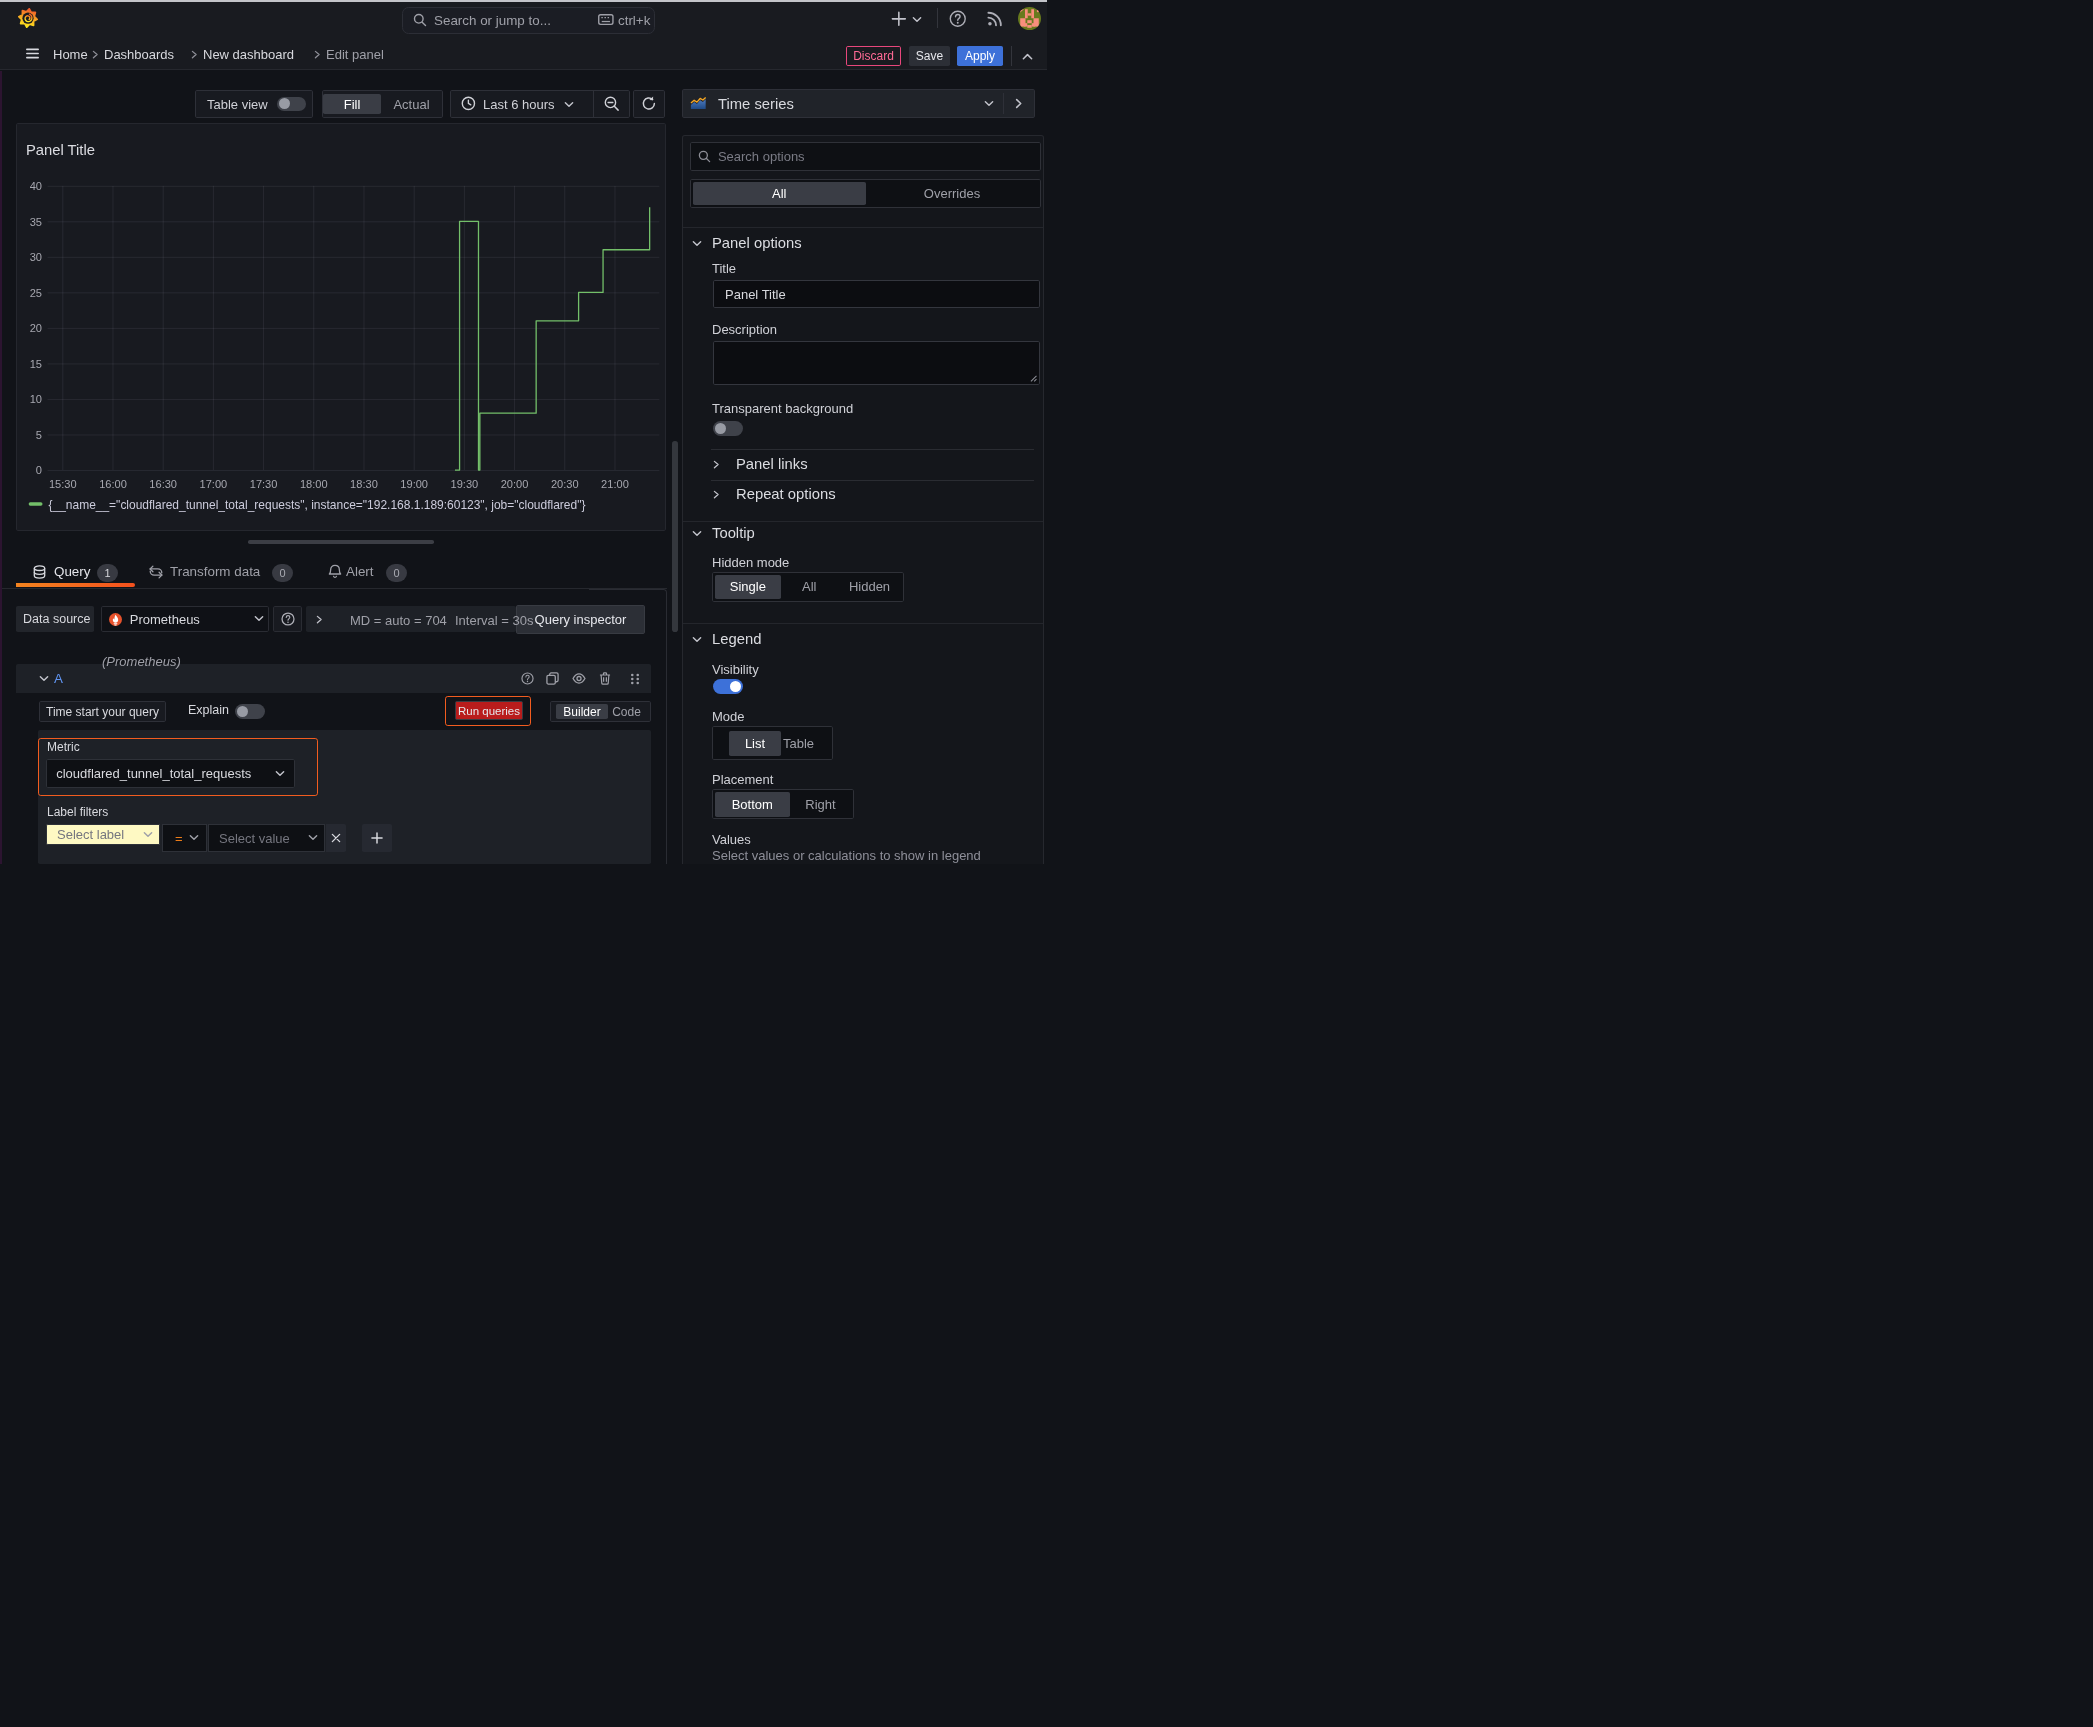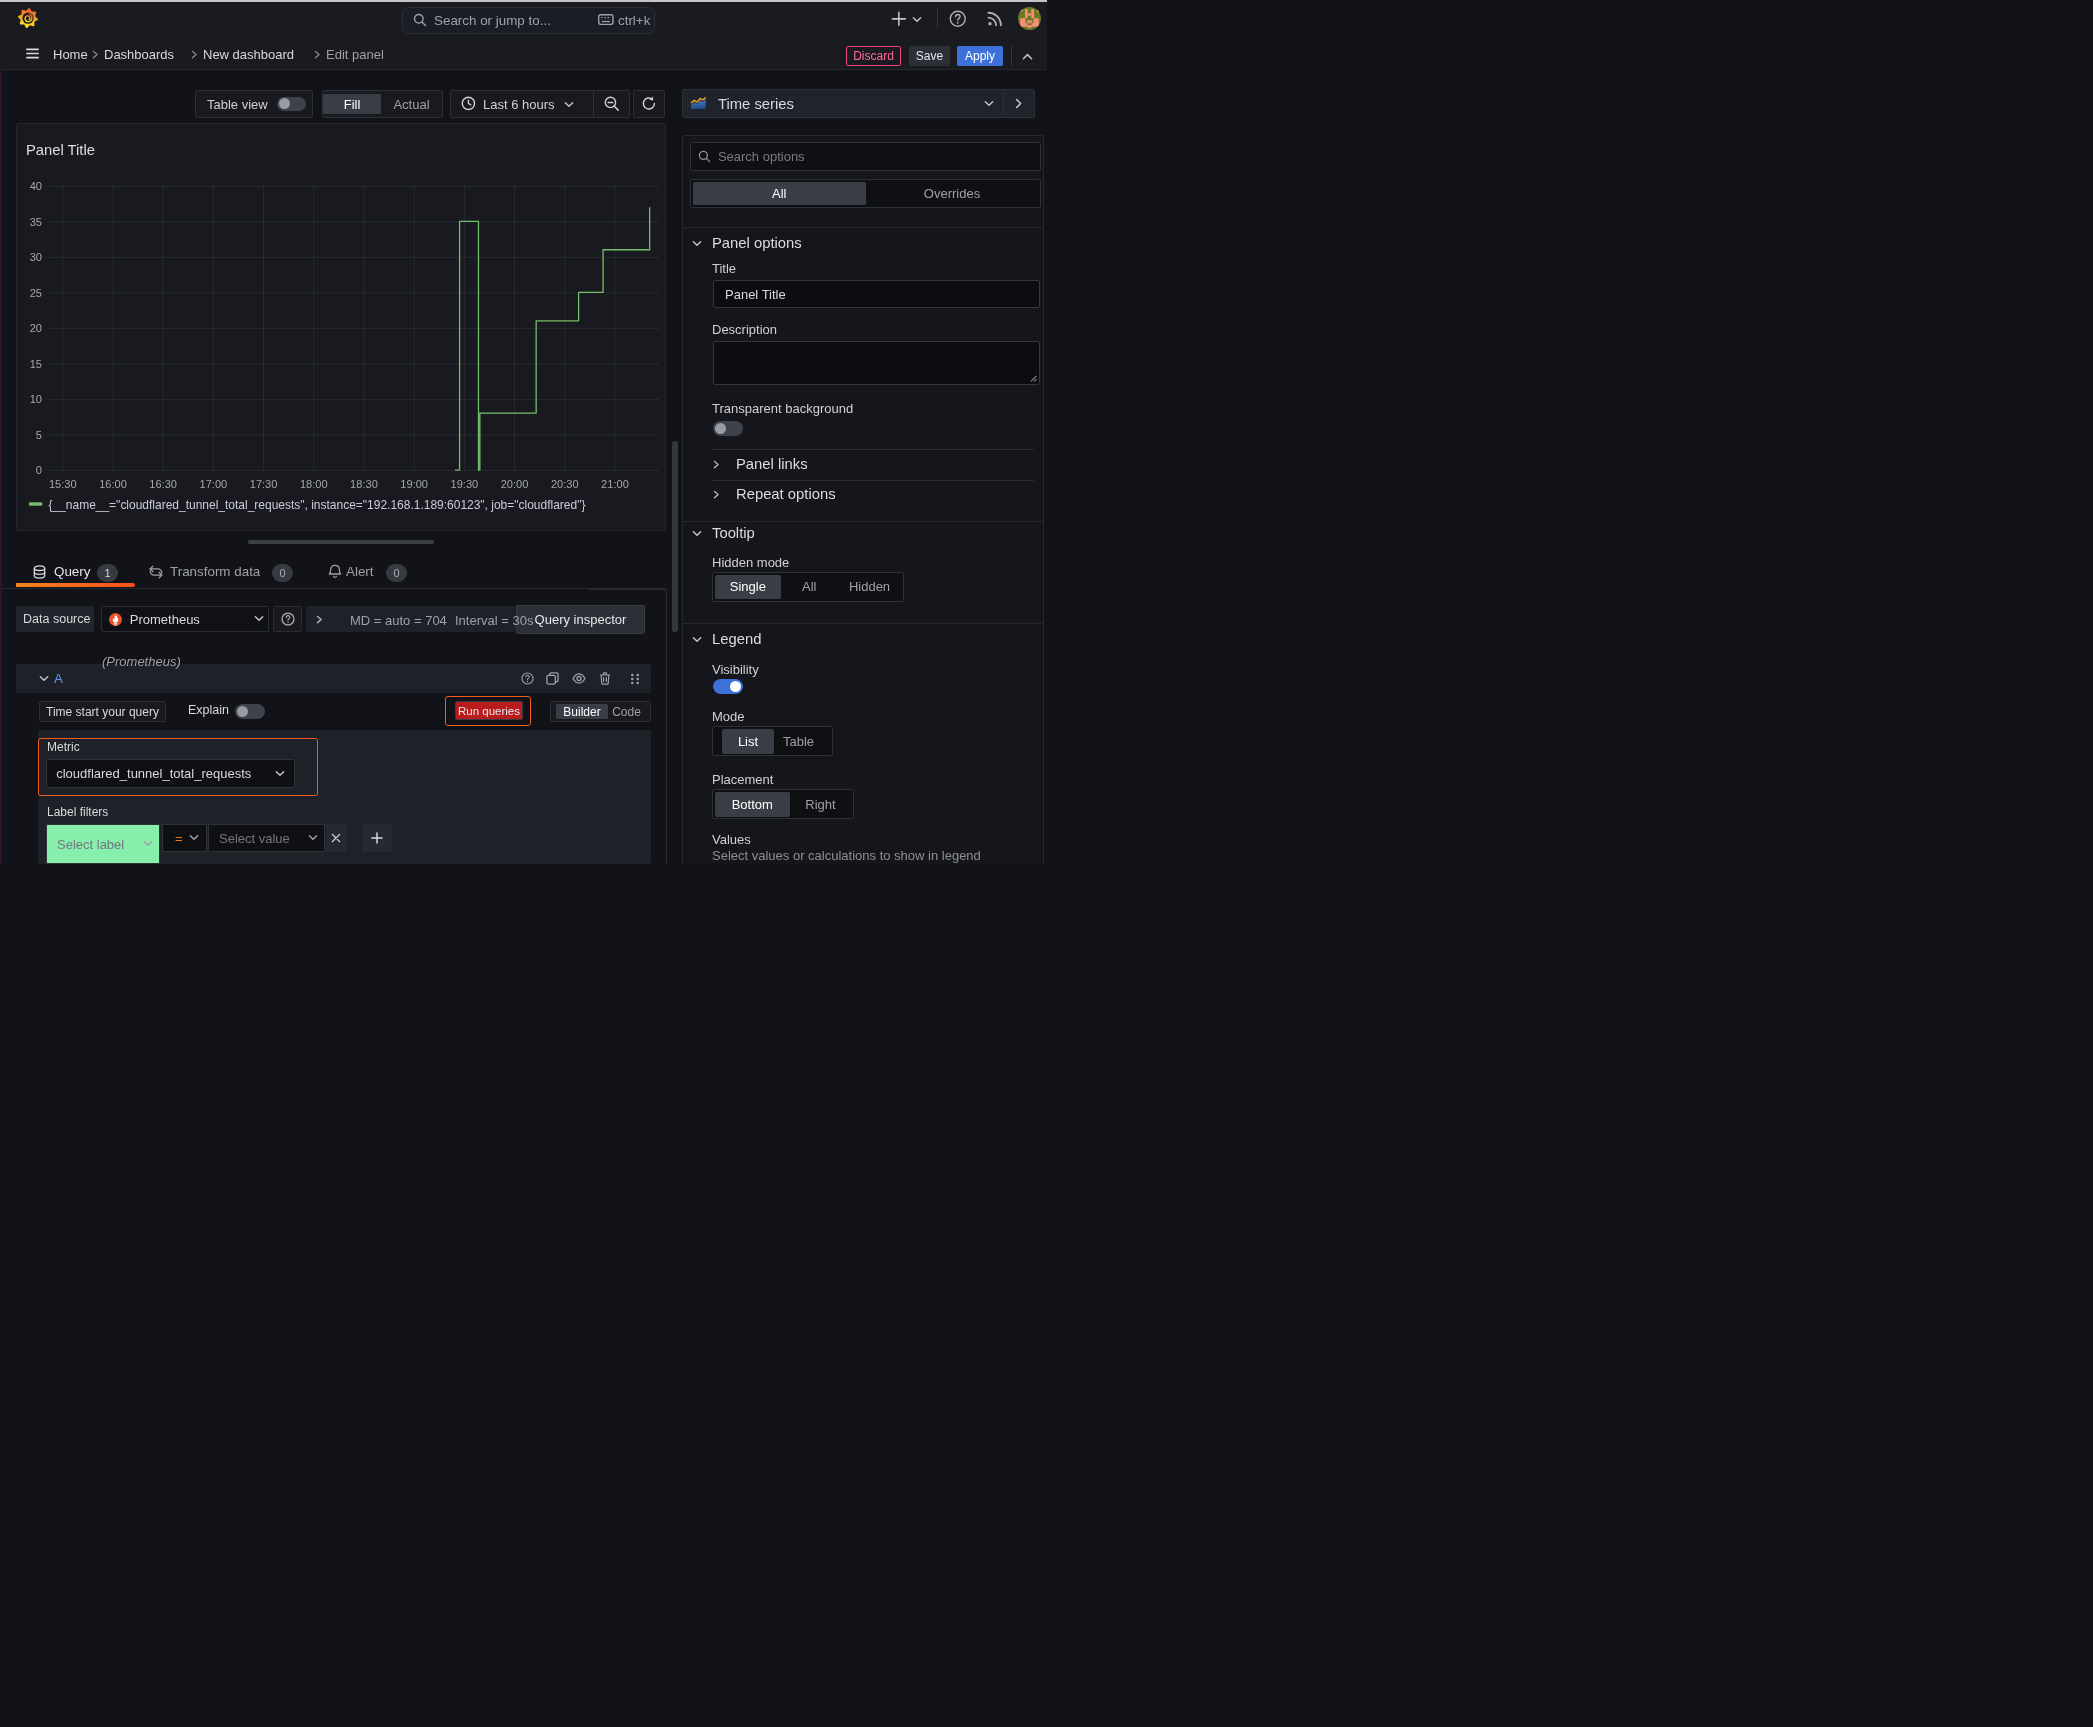--- a/index.html
+++ b/index.html
@@ -310,21 +310,21 @@
 <div class="a" style="left:38px;top:730px;width:613px;height:134px;background:#1e2127;border-radius:1.8px"></div>
 <div class="a" style="left:38px;top:738px;width:280px;height:58px;border:1.8px solid #f25c1f;border-radius:2.8px"></div>
 <div class="a f13" style="left:47px;top:740px;color:#d8d9de">Metric</div>
 <div class="a row" style="left:46px;top:759px;width:249px;height:29px;background:#0e1014;border:0.9px solid #2e3138;border-radius:1.8px">
   <span class="f14" style="margin-left:9.2px;color:#d8d9de">cloudflared_tunnel_total_requests</span>
   <svg style="position:absolute;right:9.2px" width="10" height="7.4" viewBox="0 0 11 8">
       <path d="M1.5 1.8 L5.5 5.8 L9.5 1.8" fill="none" stroke="#c2c3cb" stroke-width="1.6" stroke-linecap="round" stroke-linejoin="round"></path>
     </svg>
 </div>
 <div class="a f13" style="left:47px;top:805px;color:#d8d9de">Label filters</div>
-<div class="a row" style="left:46px;top:824px;width:114px;height:40px;background:#86efac;border:0.9px solid #2e3138;border-radius:1.8px 0 0 1.8px">
+<div class="a row" style="left:46px;top:824px;width:114px;height:21px;background:#fef9c3;border:0.9px solid #2e3138;border-radius:1.8px 0 0 1.8px">
   <span class="f14" style="margin-left:10px;color:#75767f">Select label</span>
   <svg style="position:absolute;left:96px" width="10" height="7.4" viewBox="0 0 11 8">
       <path d="M1.5 1.8 L5.5 5.8 L9.5 1.8" fill="none" stroke="#9fa0a8" stroke-width="1.6" stroke-linecap="round" stroke-linejoin="round"></path>
     </svg>
 </div>
 <div class="a row" style="left:162px;top:824px;width:45px;height:28px;background:#0e1014;border:0.9px solid #2e3138">
   <span class="f14 w5" style="margin-left:12px;color:#eb7b18">=</span>
   <svg style="position:absolute;left:26px" width="10" height="7.4" viewBox="0 0 11 8">
       <path d="M1.5 1.8 L5.5 5.8 L9.5 1.8" fill="none" stroke="#9fa0a8" stroke-width="1.6" stroke-linecap="round" stroke-linejoin="round"></path>
     </svg>
@@ -427,21 +427,21 @@
 
 <svg class="a" style="left:692px;top:636px" width="10" height="7.4" viewBox="0 0 11 8">
     <path d="M1.5 1.8 L5.5 5.8 L9.5 1.8" fill="none" stroke="#c2c3cb" stroke-width="1.6" stroke-linecap="round" stroke-linejoin="round"></path>
   </svg>
 <div class="a f16 w5" style="left:712px;top:631px;color:#dcdde2">Legend</div>
 <div class="a f14 w5" style="left:712px;top:662px;color:#d0d1d7">Visibility</div>
 <span class="a tgl tglon" style="left:713px;top:679px">
     <span class="k"></span>
   </span>
 <div class="a f14 w5" style="left:712px;top:709px;color:#d0d1d7">Mode</div>
-<div class="a row" style="left:712px;top:726px;width:121px;height:30px;background:#0e1014;border:0.9px solid #2f3138;border-radius:1.8px;padding:9px">
+<div class="a row" style="left:712px;top:726px;width:121px;height:30px;background:#0e1014;border:0.9px solid #2f3138;border-radius:1.8px;padding:16px">
   <span class="seg f14 w5" style="width:52px;height:25px">List</span>
   <span class="f14 mut row" style="flex:1;justify-content:center">Table</span>
 </div>
 <div class="a f14 w5" style="left:712px;top:772px;color:#d0d1d7">Placement</div>
 <div class="a row" style="left:712px;top:789px;width:142px;height:30px;background:#0e1014;border:0.9px solid #2f3138;border-radius:1.8px;padding:1.8px">
   <span class="seg f14 w5" style="width:75px;height:25px">Bottom</span>
   <span class="f14 mut row" style="flex:1;justify-content:center">Right</span>
 </div>
 <div class="a f14 w5" style="left:712px;top:832px;color:#d0d1d7">Values</div>
 <div class="a f14" style="left:712px;top:848px;color:#8e8f99">Select values or calculations to show in legend</div>

